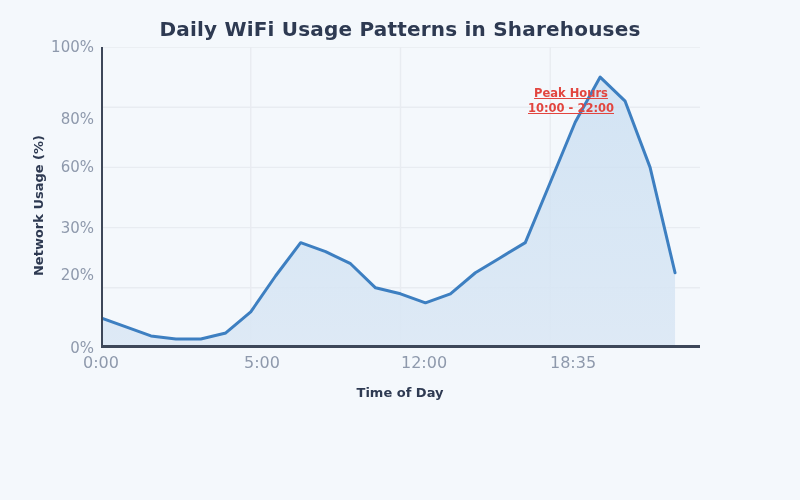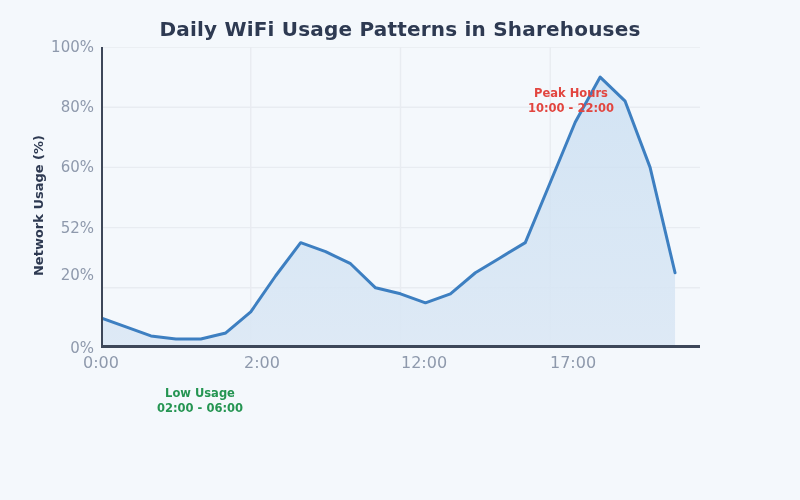--- a/index.html
+++ b/index.html
@@ -90,51 +90,53 @@
     font-weight: bold;
     line-height: 15px;
     white-space: nowrap;
   }
   .annotation .l2 { display: block; }
   #ann-peak {
     left: 571px;
     top: 86px;
     transform: translateX(-50%);
     color: #e2453f;
+    text-decoration: underline;
   }
   #ann-low {
     left: 200px;
     top: 386px;
     transform: translateX(-50%);
     color: #259552;
   }
 </style>
 </head>
 <body>
 
 <div id="root">
 
   <div class="chart-title">Daily WiFi Usage Patterns in Sharehouses</div>
 
   <div class="axis-label-y">Network Usage (%)</div>
 
+  <div class="axis-label-x">Time of Day</div>
 
   <div id="y-ticks">
       <div class="y-tick-label" style="top: 42px;">100%</div>
-      <div class="y-tick-label" style="top: 102px; margin-left: 22px;">80%</div>
+      <div class="y-tick-label" style="top: 114px; margin-left: 22px;">80%</div>
       <div class="y-tick-label" style="top: 162px; text-align: center;">60%</div>
-      <div class="y-tick-label" style="top: 223px;">52%</div>
+      <div class="y-tick-label" style="top: 223px;">30%</div>
       <div class="y-tick-label" style="top: 270px;">20%</div>
       <div class="y-tick-label" style="top: 343px;">0%</div>
     </div>
   <div id="x-ticks">
       <div class="x-tick-label" style="left: 101px;">0:00</div>
-      <div class="x-tick-label" style="left: 262px;">2:00</div>
+      <div class="x-tick-label" style="left: 262px;">5:00</div>
       <div class="x-tick-label" style="left: 424px;">12:00</div>
-      <div class="x-tick-label" style="left: 573px;">17:00</div>
+      <div class="x-tick-label" style="left: 573px;">18:35</div>
     </div>
 
   <div class="plot-frame">
     <svg class="plot-svg" width="599" height="301" viewBox="0 0 599 301">
       <defs>
         <linearGradient id="areaGrad" x1="0" y1="0" x2="0" y2="1">
           <stop offset="0%" stop-color="#c6dcf1" stop-opacity="0.72"></stop>
           <stop offset="55%" stop-color="#d2e3f3" stop-opacity="0.80"></stop>
           <stop offset="100%" stop-color="#dce8f5" stop-opacity="0.92"></stop>
         </linearGradient>
@@ -156,18 +158,14 @@
       <line x1="0.5" y1="0" x2="0.5" y2="301" stroke="#3d4759" stroke-width="3"></line>
       <line x1="0" y1="299.5" x2="599" y2="299.5" stroke="#3d4759" stroke-width="3"></line>
     </svg>
   </div>
 
   <div class="annotation" id="ann-peak">
     <span>Peak Hours</span>
     <span class="l2">10:00 - 22:00</span>
   </div>
 
-  <div class="annotation" id="ann-low">
-    <span>Low Usage</span>
-    <span class="l2">02:00 - 06:00</span>
-  </div>
 
 </div>
 
 </body></html>

